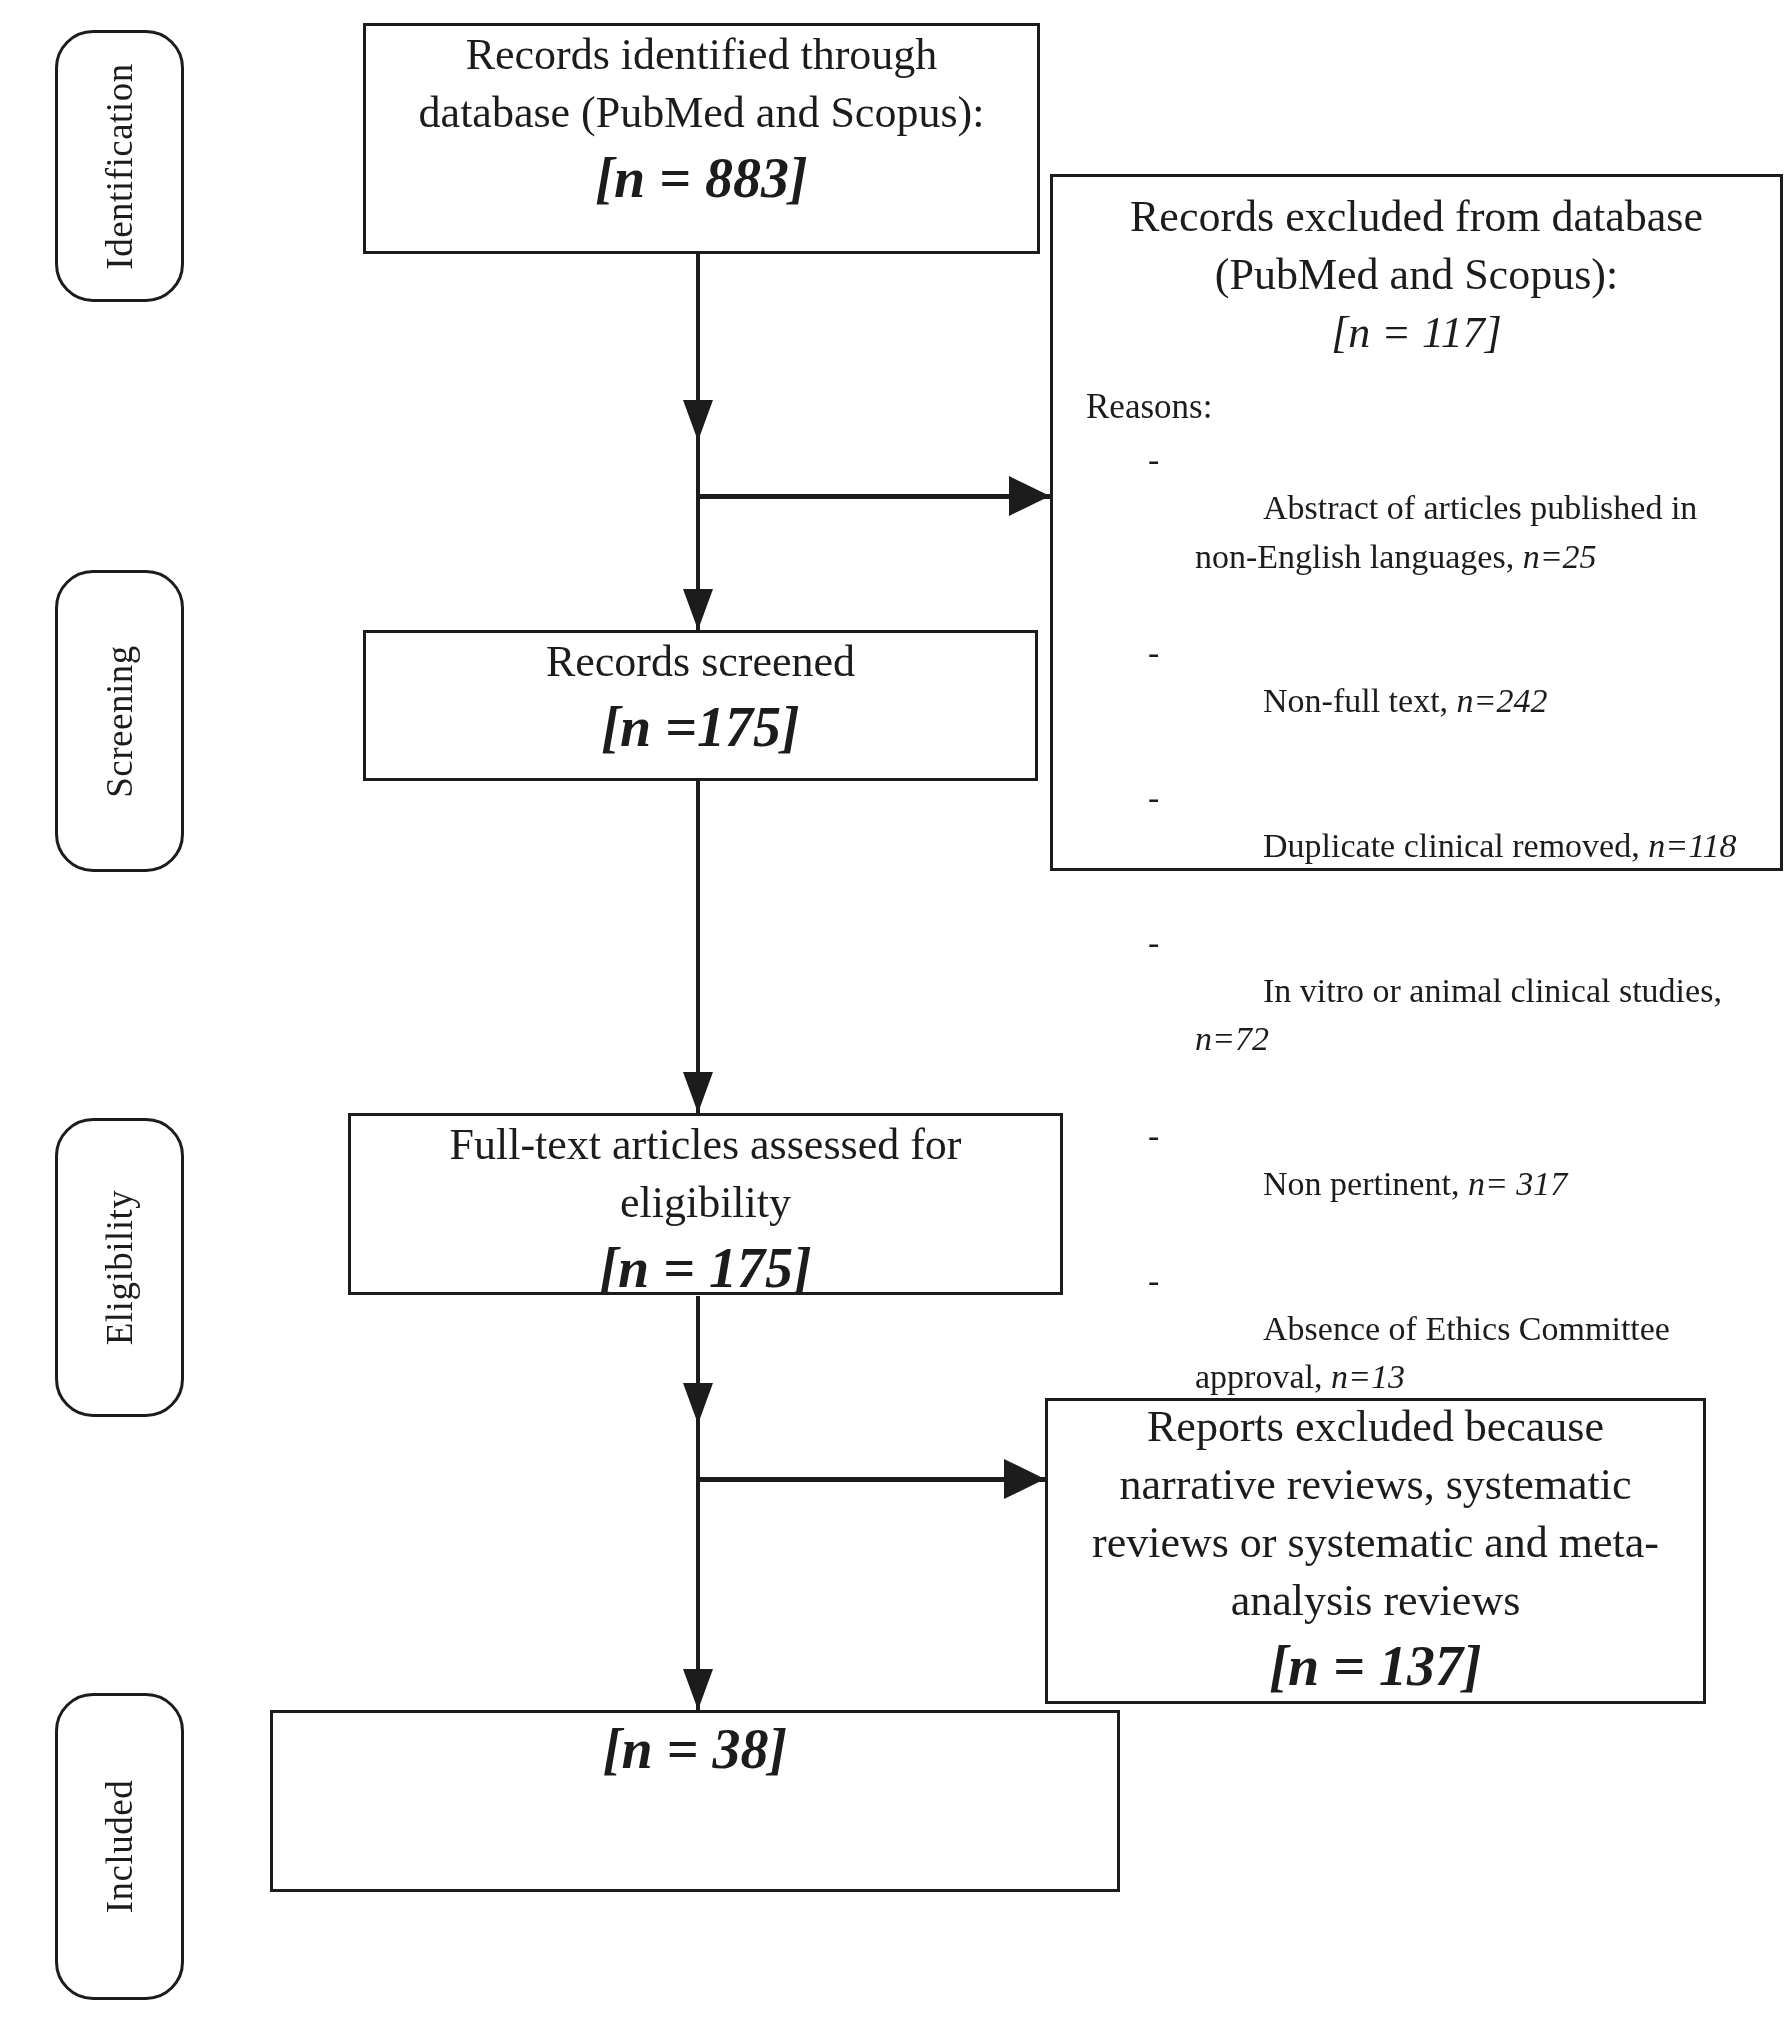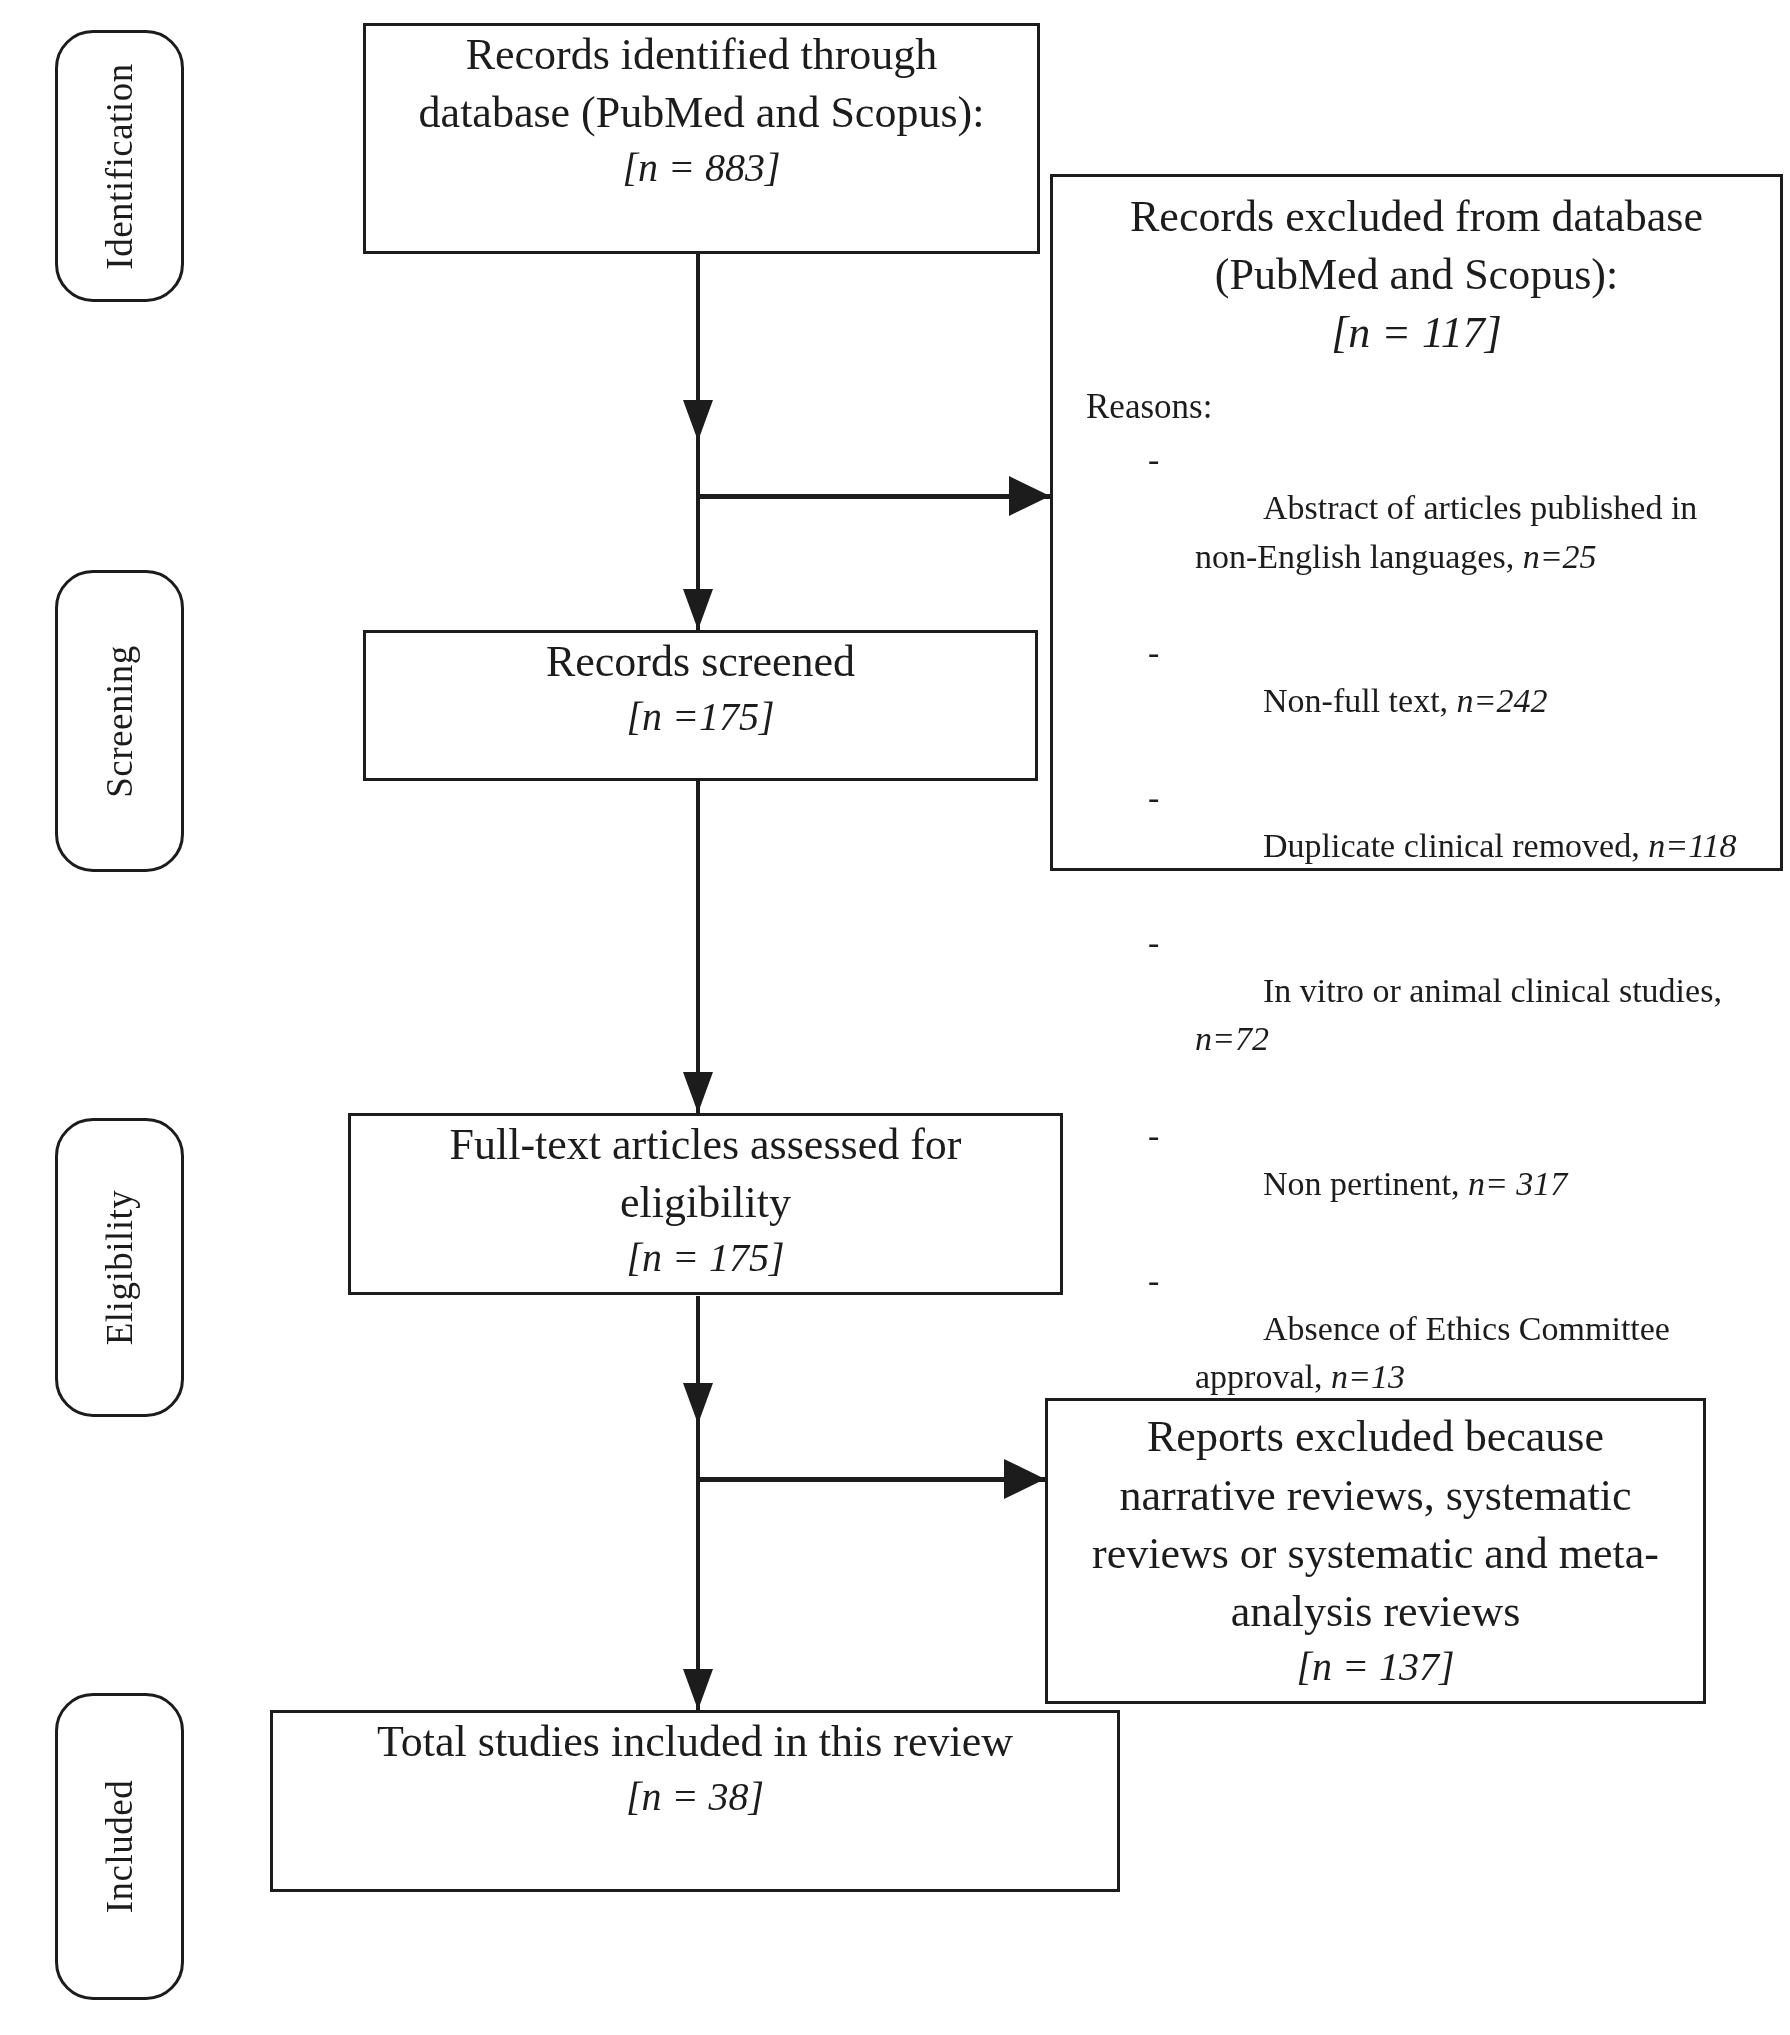--- a/index.html
+++ b/index.html
@@ -51,23 +51,24 @@
     flex-direction: column;
     align-items: center;
     text-align: center;
   }
   .box-text {
     font-size: 44px;
     line-height: 1.32;
     white-space: pre;
   }
   .box-count {
-    font-size: 40px;
+    font-size: 56px;
     line-height: 1.32;
     font-style: italic;
+    font-weight: bold;
   }
 
   #box-identified { left: 363px;  top: 23px;   width: 677px; height: 231px; }
   #box-screened   { left: 363px;  top: 630px; width: 675px; height: 151px; }
   #box-fulltext   { left: 348px;  top: 1113px; width: 715px; height: 182px; }
   #box-included   { left: 270px;  top: 1710px; width: 850px; height: 182px; }
 
   #box-excluded-db      { left: 1050px; top: 174px;  width: 733px; height: 697px; }
   #box-excluded-reports { left: 1045px; top: 1382px; width: 661px; height: 306px;
                           display:flex; flex-direction:column; align-items:center;
@@ -174,21 +175,20 @@
     <div class="box-count">[n =175]</div>
   </div>
 
   <div class="box flow-box" id="box-fulltext">
     <div class="box-text">Full-text articles assessed for
 eligibility</div>
     <div class="box-count">[n = 175]</div>
   </div>
 
   <div class="box flow-box" id="box-included">
-    <div class="box-text">Total studies included in this review</div>
     <div class="box-count">[n = 38]</div>
   </div>
 
   <div class="box" id="box-excluded-db">
     <div class="excl-title">Records excluded from database
 (PubMed and Scopus):</div>
     <div class="excl-count">[n = 117]</div>
     <div class="reasons-label">Reasons:</div>
     <ul class="reasons">
       <li>

